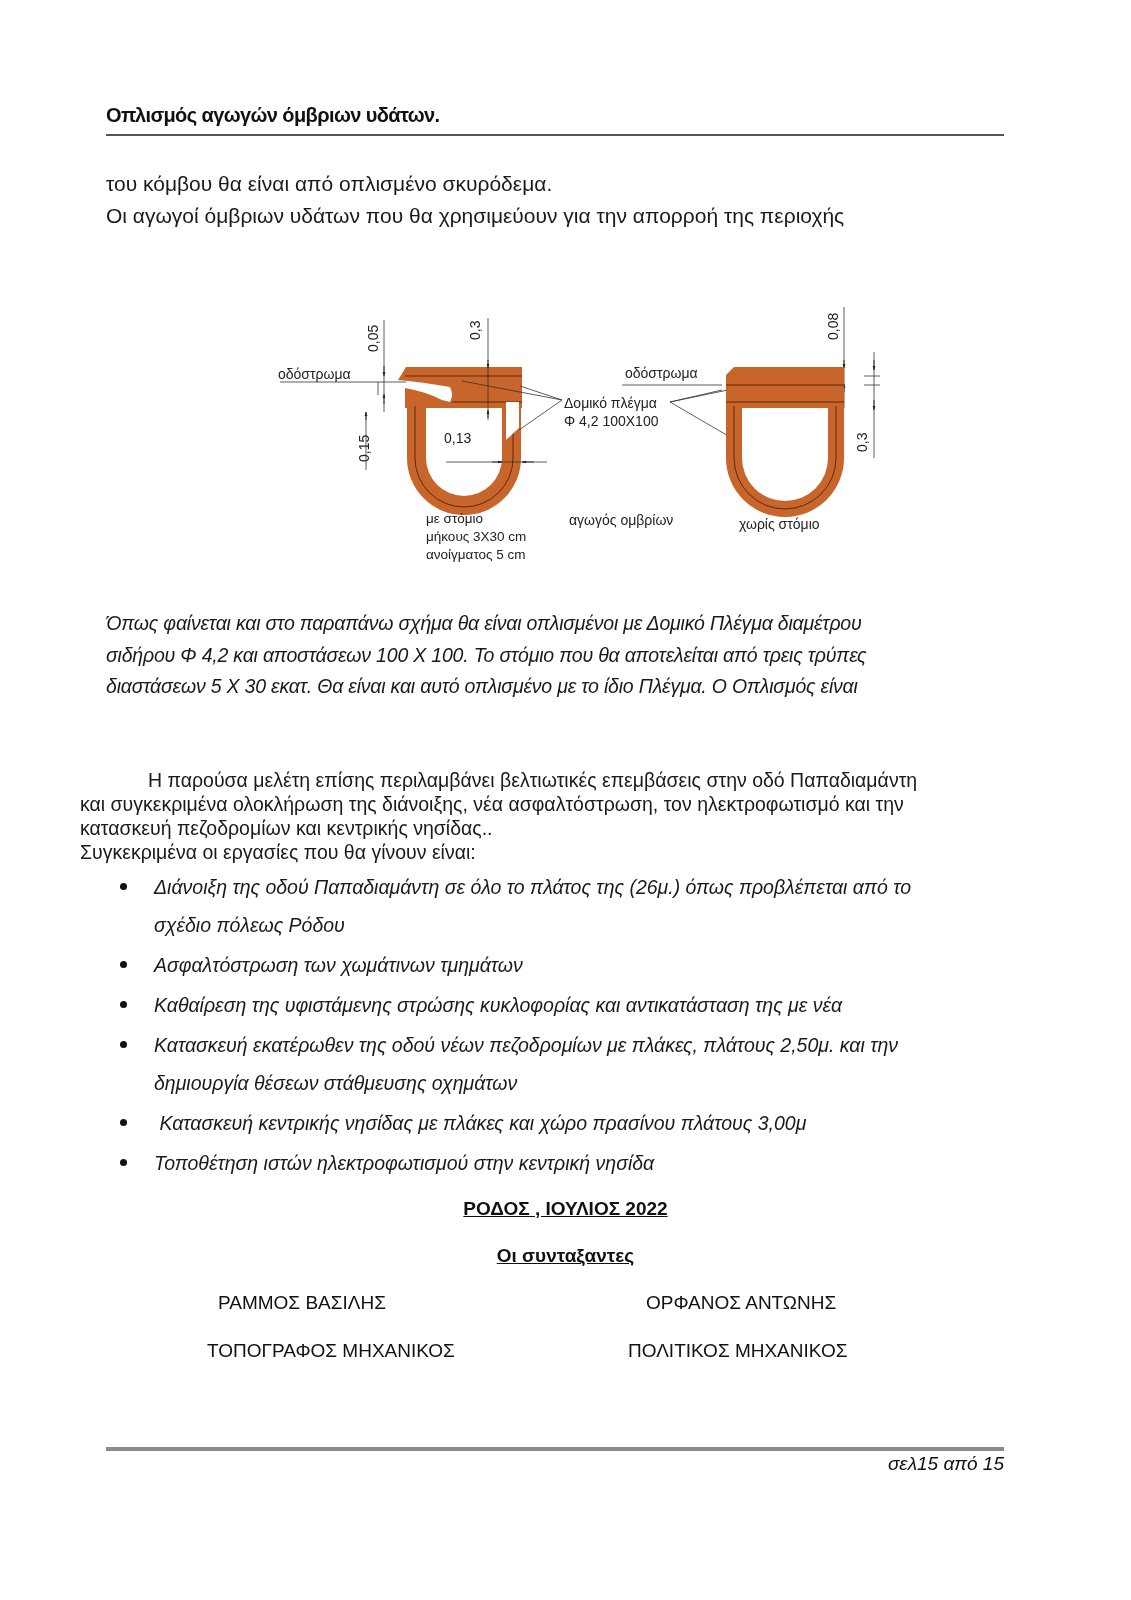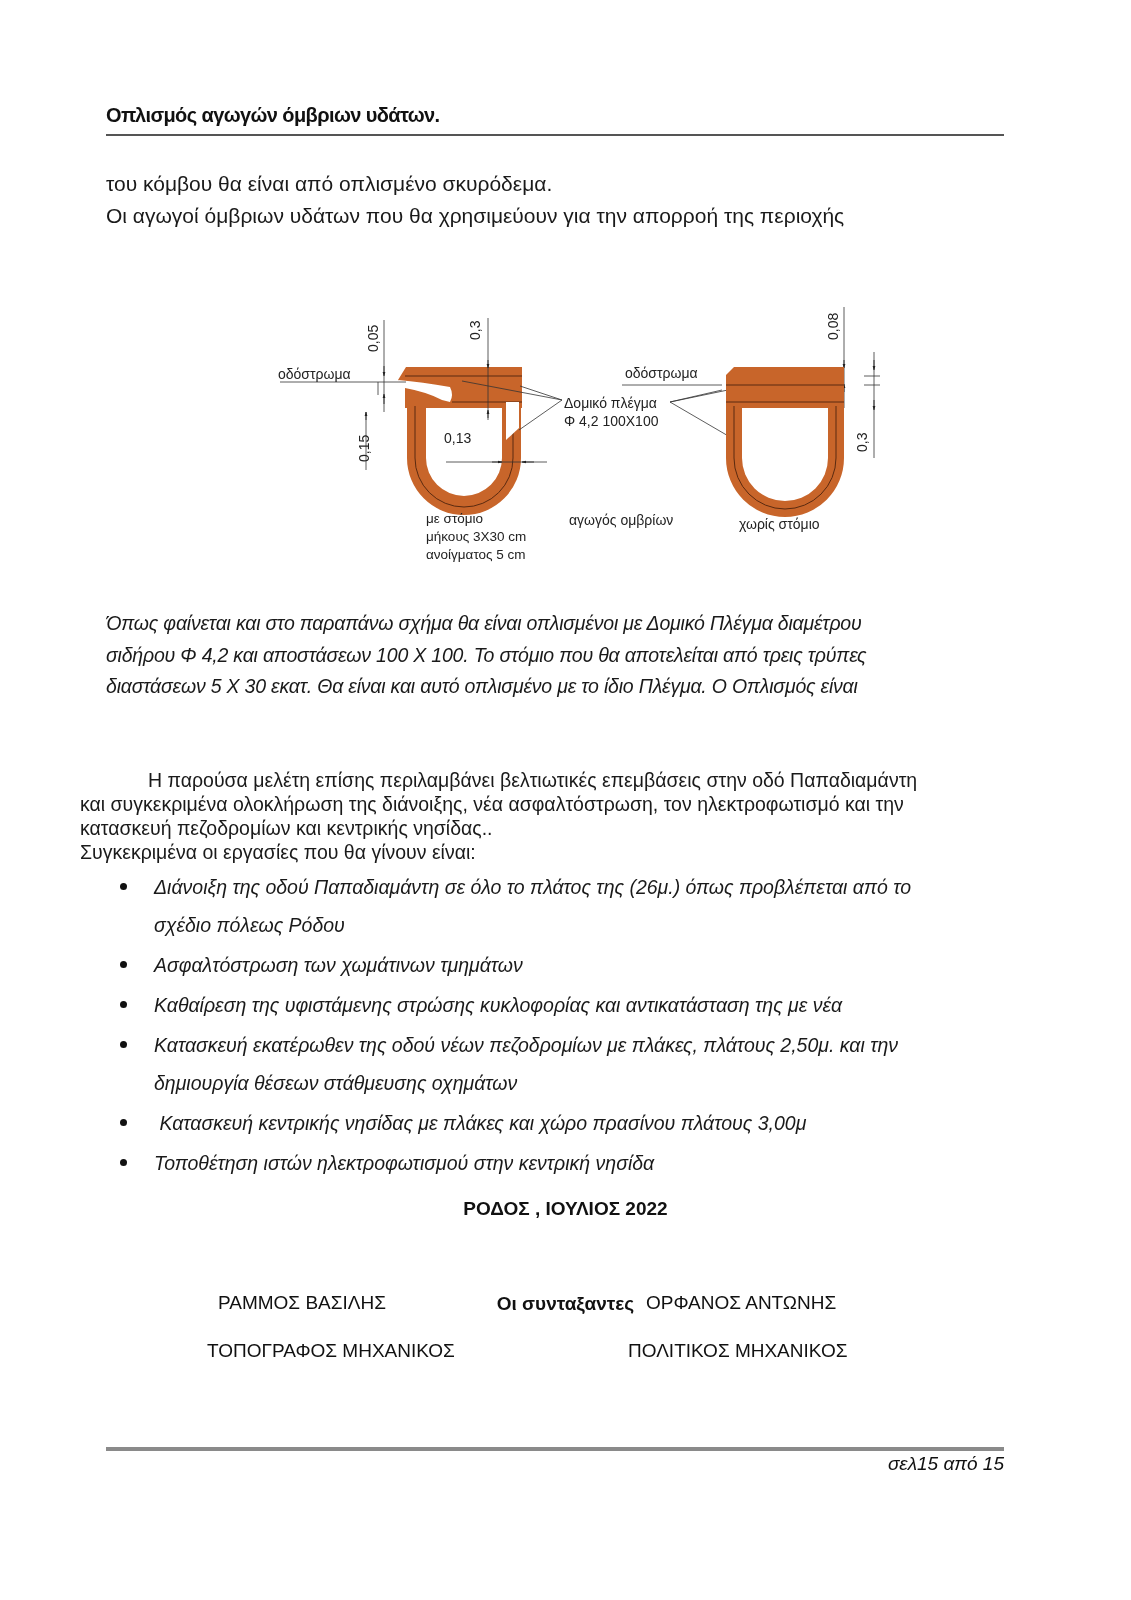--- a/index.html
+++ b/index.html
@@ -8,23 +8,23 @@
   .heading { left: 106px; top: 104px; font-family: "Liberation Sans", sans-serif; font-weight: bold; font-size: 20px; letter-spacing: -0.6px; color: #111; }
   .heading-rule { left: 106px; top: 134px; width: 898px; height: 2px; background: #555; }
   .intro { left: 106px; top: 168px; width: 900px; font-size: 21px; line-height: 32px; color: #1a1a1a; }
   .diagram { left: 240px; top: 300px; width: 630px; height: 270px; margin-left: 32px; }
   .italic-block { left: 106px; top: 608px; width: 910px; font-style: italic; font-size: 19.5px; line-height: 31.5px; letter-spacing: -0.2px; color: #1a1a1a; }
   .para2 { left: 80px; top: 768px; width: 950px; font-size: 19.5px; line-height: 24px; color: #1a1a1a; }
   .para2 .indent { padding-left: 68px; }
   .bullets { left: 106px; top: 868px; width: 930px; margin: 0; padding: 0; list-style: none; font-style: italic; font-size: 19.5px; color: #1a1a1a; }
   .bullets li { position: relative; padding-left: 48px; line-height: 38px; margin-bottom: 2px; }
   .bullets li .dot { position: absolute; left: 14px; top: 15px; width: 7px; height: 7px; border-radius: 50%; background: #111; }
-  .center-line { left: 0; width: 1131px; text-align: center; font-size: 19px; }
+  .center-line { left: 0; width: 1131px; text-align: center; font-size: 19px; text-decoration: underline; }
   .place-date { top: 1198px; font-weight: bold; }
-  .authors-label { top: 1245px; font-weight: bold; margin-top: 48px; }
+  .authors-label { top: 1245px; font-weight: bold; }
   .sig { font-size: 19px; color: #111; text-align: right; }
   .footer-rule { left: 106px; top: 1447px; width: 898px; height: 4px; background: #8a8a8a; }
   .footer-page { left: 840px; top: 1453px; width: 164px; text-align: right; font-style: italic; font-size: 19px; color: #111; }
   svg text { font-family: "Liberation Sans", sans-serif; }
 </style>
 </head>
 <body>
 
 <div class="abs heading">Οπλισμός αγωγών όμβριων υδάτων.</div>
 <div class="abs heading-rule"></div>

